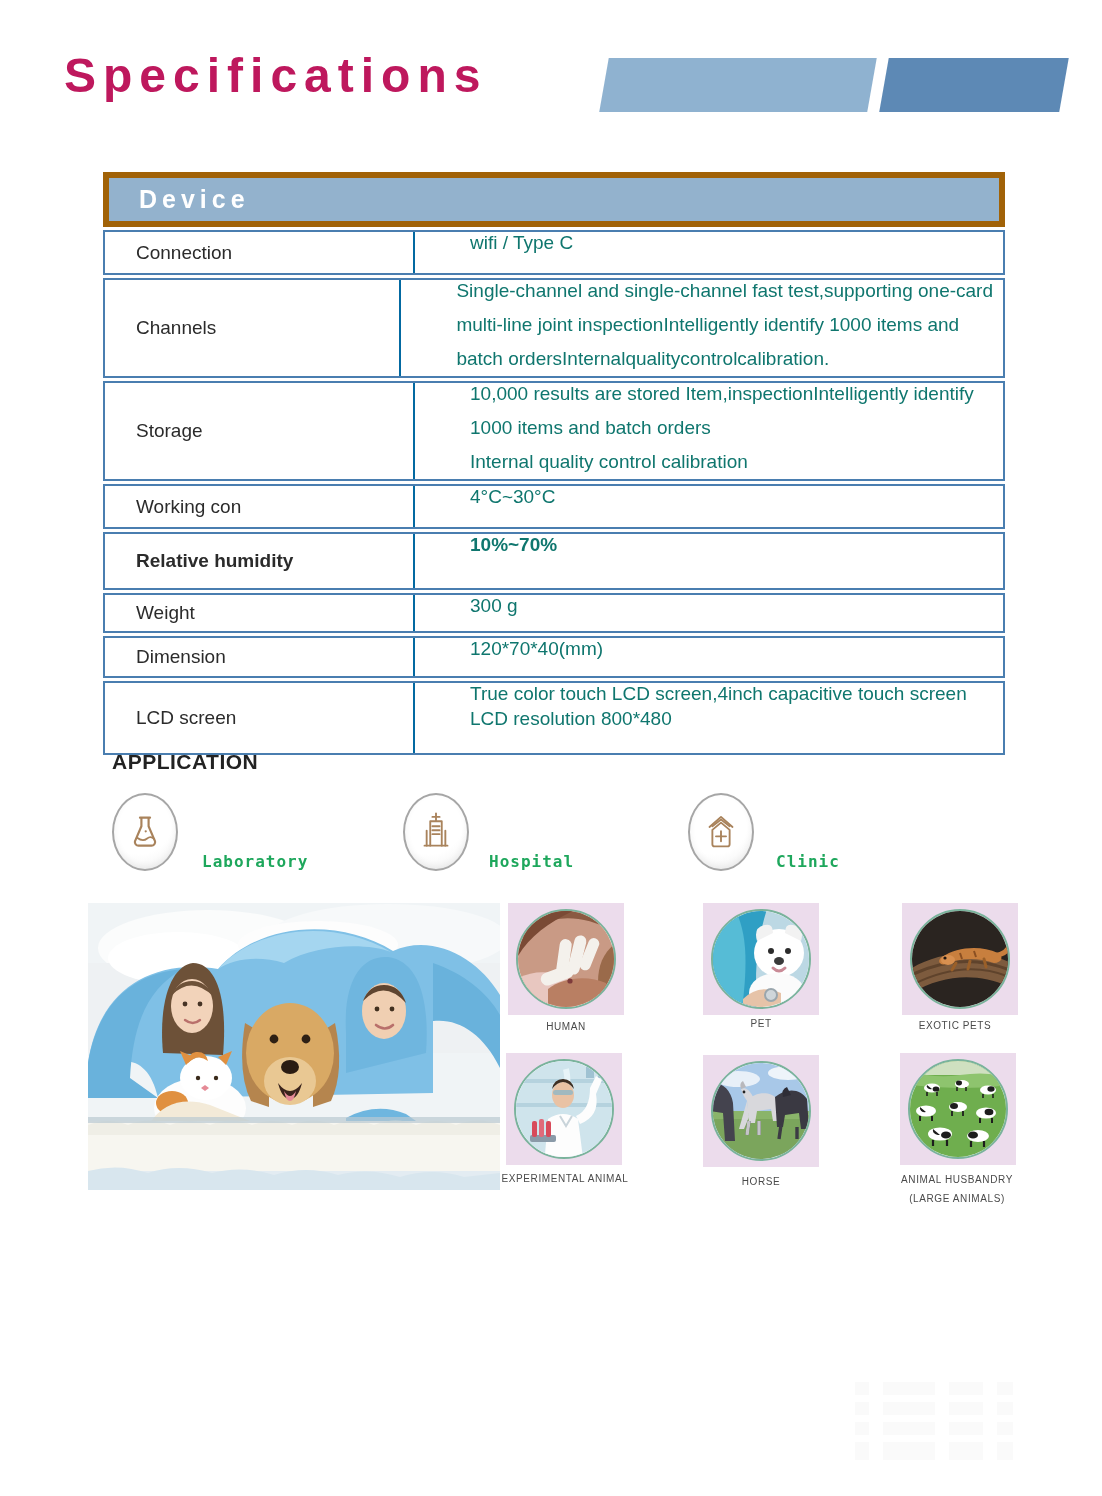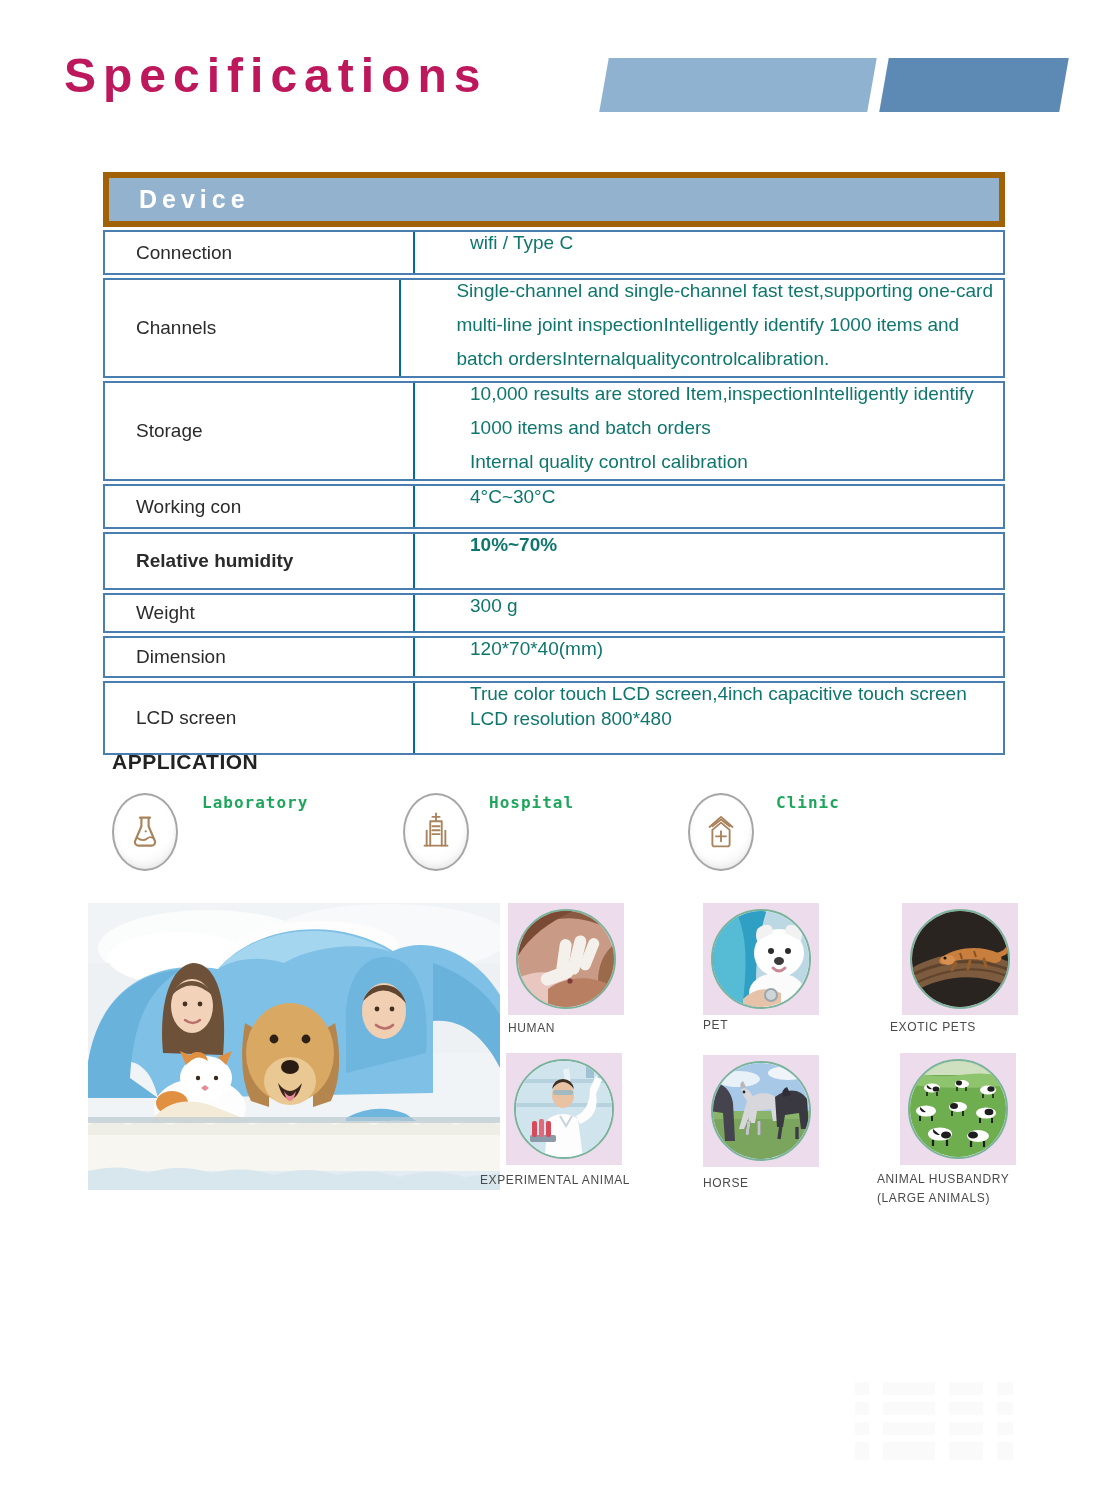--- a/index.html
+++ b/index.html
@@ -27,42 +27,42 @@
   .r-conn { height:45px; } .r-chan { height:100px; } .r-stor { height:100px; }
   .r-work { height:45px; } .r-hum { height:58px;font-weight:bold; } .r-wt { height:40px; }
   .r-dim  { height:42px; } .r-lcd { height:74px; }
   .cell-value.spread { gap:12px; }
   .cell-value.tight  { gap:3px; }
   .vline { white-space:nowrap; }
 
   
   .app-heading { position:absolute; left:112px; top:750px; font-size:21px; font-weight:bold;
                  color:#222; letter-spacing:0.5px; }
-  .app-item { position:absolute; top:793px; display:flex; align-items:flex-start; }
+  .app-item { position:absolute; top:793px; display:flex; align-items:flex-end; }
   .app-item.i1 { left:112px; } .app-item.i2 { left:403px; } .app-item.i3 { left:688px; }
   .app-circle { width:66px; height:78px; border-radius:50%;
                 background:radial-gradient(circle at 40% 35%, #ffffff 55%, #efefef);
                 border:2px solid #a6a6a6; display:flex; align-items:center; justify-content:center;
                 box-shadow:inset 0 -3px 6px rgba(0,0,0,0.05); }
   .app-label { margin-left:24px; font-family:"DejaVu Sans Mono", monospace;
                font-size:16px; font-weight:bold; color:#1ea75c; letter-spacing:1px; }
   .i2 .app-label { margin-left:20px; } .i3 .app-label { margin-left:22px; }
 
   
   .main-photo { position:absolute; left:88px; top:903px; width:412px; height:287px; overflow:hidden; }
   .tile { position:absolute; width:116px; height:112px; background:#ecdcec;
           display:flex; align-items:center; justify-content:center; }
   .tile-circle { width:100px; height:100px; border-radius:50%; border:2px solid #7ab39c;
                  overflow:hidden; background:#fff; }
   .tile-circle svg { display:block; }
   .t-human { left:508px; top:903px; } .t-pet { left:703px; top:903px; }
   .t-exotic { left:902px; top:903px; } .t-exp { left:506px; top:1053px; }
   .t-horse { left:703px; top:1055px; } .t-husb { left:900px; top:1053px; }
-  .tile-label { position:absolute; font-size:12px; color:#4a4a4a; letter-spacing:0.6px;
-                text-align:left; white-space:nowrap; }
+  .tile-label { position:absolute; font-size:10px; color:#4a4a4a; letter-spacing:0.6px;
+                text-align:center; white-space:nowrap; }
   .l-human { left:508px; top:1021px; width:116px; }
   .l-pet { left:703px; top:1018px; width:116px; }
   .l-exotic { left:890px; top:1020px; width:130px; }
   .l-exp { left:480px; top:1173px; width:170px; }
   .l-horse { left:703px; top:1176px; width:116px; }
   .l-husb { left:877px; top:1170px; width:160px; white-space:normal; line-height:19px; }
 
   
   .watermark { position:absolute; left:855px; top:1382px; width:226px; display:flex;
                flex-direction:column; gap:7px; }

